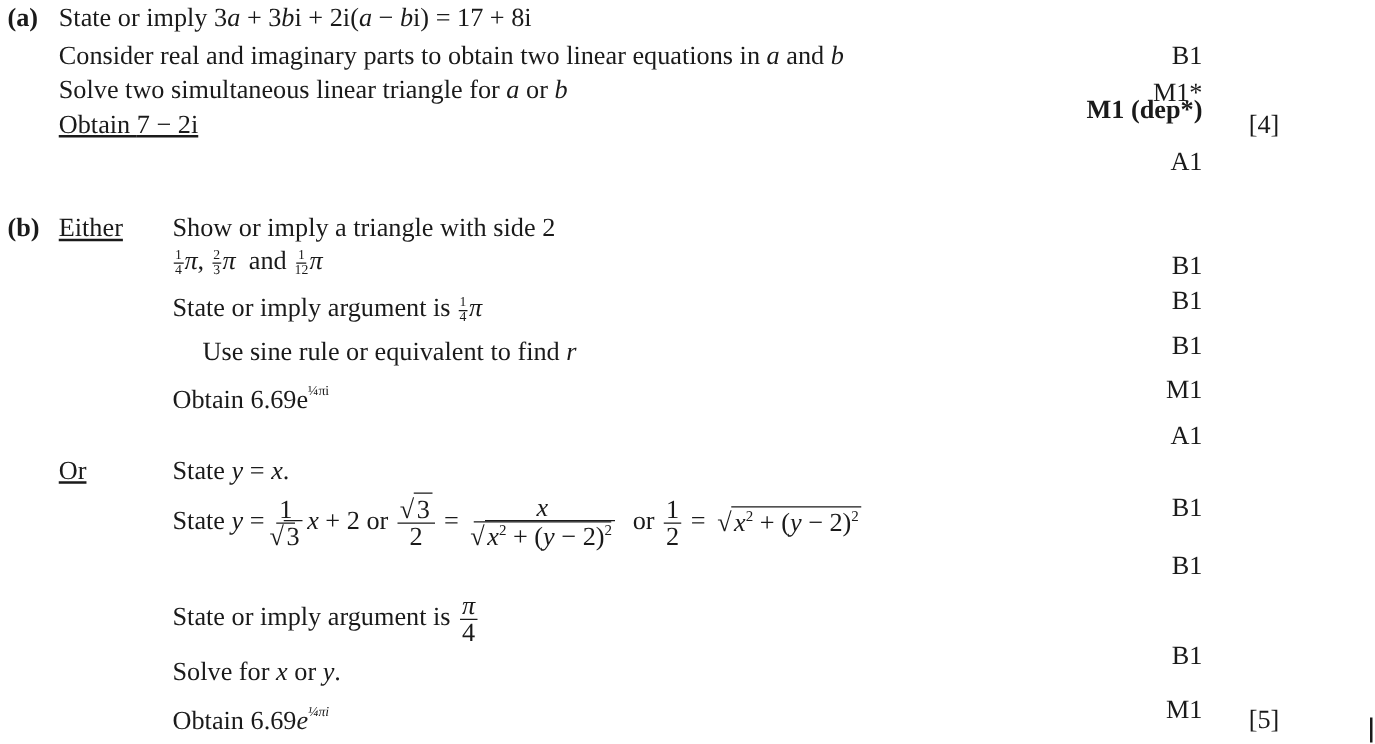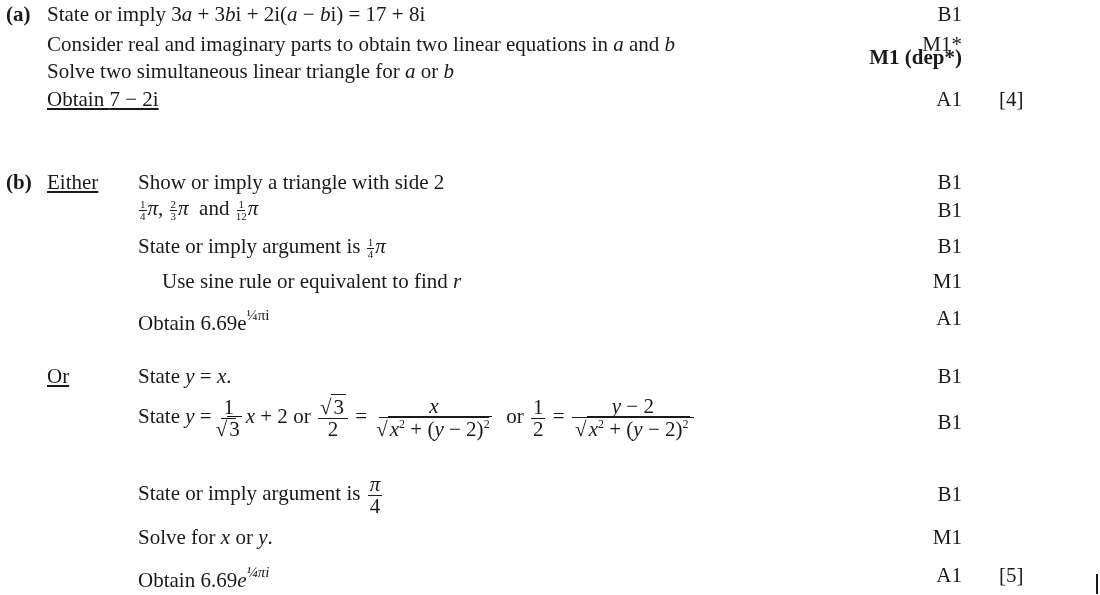--- a/index.html
+++ b/index.html
@@ -2,29 +2,29 @@
 <html><head>
 <meta charset="utf-8">
 <style>
   html, body { margin:0; padding:0; background:#ffffff; }
   body { width:1100px; height:595px; position:relative; overflow:hidden;
          font-family:"Liberation Serif", "DejaVu Serif", serif; color:#1a1a1a; font-size:21px; }
   .abs { position:absolute; white-space:nowrap; line-height:1; }
   .part { font-weight:bold; }
   .u { text-decoration:underline; }
   i.m { font-style:italic; }
-  .mark { text-align:right; width:120px; }
+  .mark { text-align:right; width:120px;margin-top:30px; }
   .total { }
   .frac { display:inline-flex; flex-direction:column; align-items:center; vertical-align:middle; line-height:1; margin:0 2px; }
   .frac .num { border-bottom:1px solid #1a1a1a; padding:0 2px; }
   .frac .den { padding:0 2px; }
   .sfrac { display:inline-flex; flex-direction:column; align-items:center; vertical-align:middle; font-size:11px; line-height:1; margin:0 1px; }
   .sfrac .num { border-bottom:1px solid #1a1a1a; padding:0 1px; }
   .sqrt { border-top:1px solid #1a1a1a; padding:0 2px; }
-  sup.exp { font-size:15px; vertical-align:10px; }
+  sup.exp { font-size:11px; vertical-align:10px; }
   .cursor { position:absolute; left:1096px; top:574px; width:2px; height:20px; background:#1a1a1a; }
 </style>
 </head>
 <body>
 
 <div class="abs part" style="left:6px;top:4px;">(a)</div>
 <div class="abs" style="left:47px;top:4px;">
   <span>State or imply </span>
   <span>3<i class="m">a</i> + 3<i class="m">b</i>i + 2i(<i class="m">a</i> − <i class="m">b</i>i) = 17 + 8i</span>
 </div>
@@ -97,21 +97,20 @@
   <span class="frac">
       <span class="num" style="padding:0 50px;"><i class="m">x</i></span>
       <span class="den">√<span class="sqrt"><i class="m">x</i><sup style="font-size:12px">2</sup> + (<i class="m">y</i> − 2)<sup style="font-size:12px">2</sup></span></span>
     </span>
   &nbsp;<span>or</span>
   <span class="frac">
       <span class="num">1</span>
       <span class="den">2</span>
     </span> =
   <span class="frac">
-      <span class="num" style="padding:0 40px;"><i class="m">y</i> − 2</span>
       <span class="den">√<span class="sqrt"><i class="m">x</i><sup style="font-size:12px">2</sup> + (<i class="m">y</i> − 2)<sup style="font-size:12px">2</sup></span></span>
     </span>
 </div>
 <div class="abs" style="left:138px;top:474px;">
   <span>State or imply argument is </span><span class="frac">
       <span class="num"><i class="m">π</i></span>
       <span class="den">4</span>
     </span>
 </div>
 <div class="abs" style="left:138px;top:527px;">

